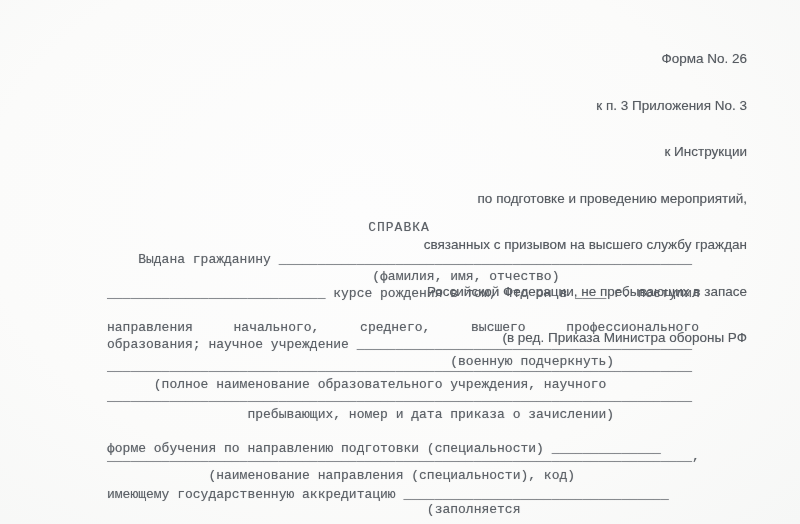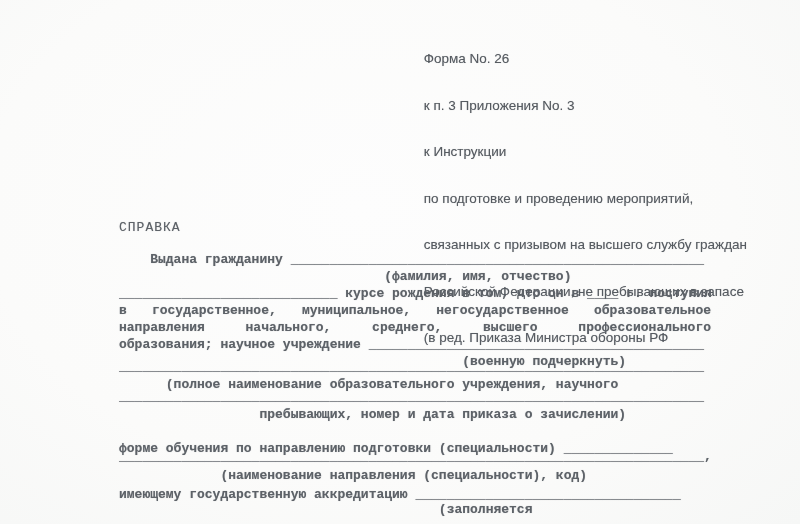--- a/index.html
+++ b/index.html
@@ -13,21 +13,21 @@
     height: 524px;
     overflow: hidden;
     background: radial-gradient(ellipse at 45% 40%, #fdfdfd 0%, #fbfbfa 60%, #f6f7f6 100%);
     font-family: "Liberation Mono", "DejaVu Sans Mono", monospace;
   }
   
   .form-header {
     position: absolute;
     top: 20px;
     right: 53px;
-    text-align: left;
+    text-align: right;
     font-family: "Liberation Sans", "DejaVu Sans", sans-serif;
     font-size: 13.5px;
     line-height: 15.5px;
     color: #565b61;
     text-shadow: 0 0 0.8px rgba(86, 91, 97, 0.45);
     white-space: pre;
   }
   
   .form-body {
     position: absolute;
@@ -35,33 +35,32 @@
     top: 0;
     width: 592px;
     height: 524px;
     font-size: 13px;
     line-height: 15px;
     color: #5d6268;
     text-shadow: 0 0 0.8px rgba(93, 98, 104, 0.5);
   }
   .doc-title {
     position: absolute;
-    left: 16px;
+    left: 0;
     width: 592px;
     top: 220px;
-    text-align: left;
+    text-align: center;
     letter-spacing: 1px;
     white-space: pre;
   }
   .bl {
     position: absolute;
-    left: 16px;
+    left: 4px;
     width: 592px;
     white-space: pre;
-    font-weight: bold;
   }
   .just {
     white-space: normal;
     text-align: justify;
     text-align-last: justify;
   }
 </style>
 </head>
 <body>
 
@@ -76,21 +75,20 @@
     <div>Российской Федерации, не пребывающих в запасе</div>
     <div>(в ред. Приказа Министра обороны РФ</div>
   </div>
 
   <div class="form-body">
     <div class="doc-title">СПРАВКА</div>
 
     <div class="bl" style="top:252px">    Выдана гражданину _____________________________________________________</div>
     <div class="bl" style="top:269px">                                  (фамилия, имя, отчество)</div>
     <div class="bl" style="top:286px">____________________________ курсе рождения в том, что он в ____ г. поступил</div>
-    <div class="bl just" style="top:303px">в государственное, муниципальное, негосударственное образовательное</div>
     <div class="bl just" style="top:320px">направления начального, среднего, высшего профессионального</div>
     <div class="bl" style="top:337px">образования; научное учреждение ___________________________________________</div>
     <div class="bl" style="top:354px">                                            (военную подчеркнуть)</div>
     <div class="bl" style="top:359px">___________________________________________________________________________</div>
     <div class="bl" style="top:377px">      (полное наименование образовательного учреждения, научного</div>
     <div class="bl" style="top:389px">___________________________________________________________________________</div>
     <div class="bl" style="top:407px">                  пребывающих, номер и дата приказа о зачислении)</div>
     <div class="bl" style="top:441px">форме обучения по направлению подготовки (специальности) ______________</div>
     <div class="bl" style="top:449px">___________________________________________________________________________,</div>
     <div class="bl" style="top:468px">             (наименование направления (специальности), код)</div>

